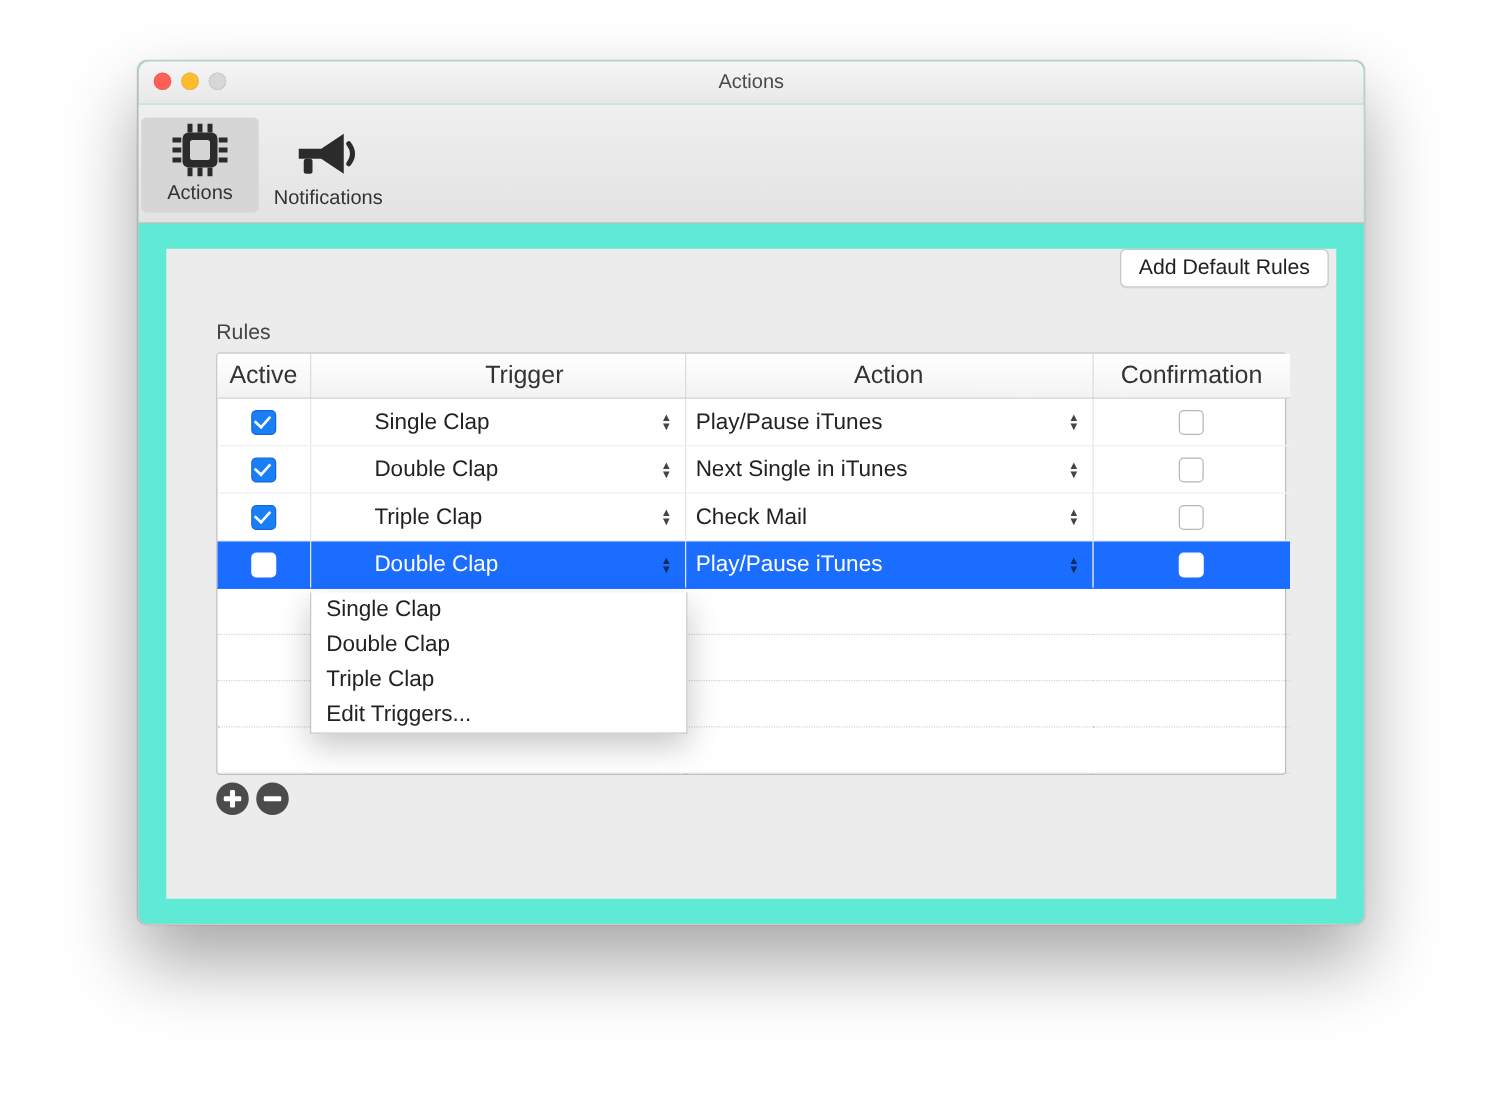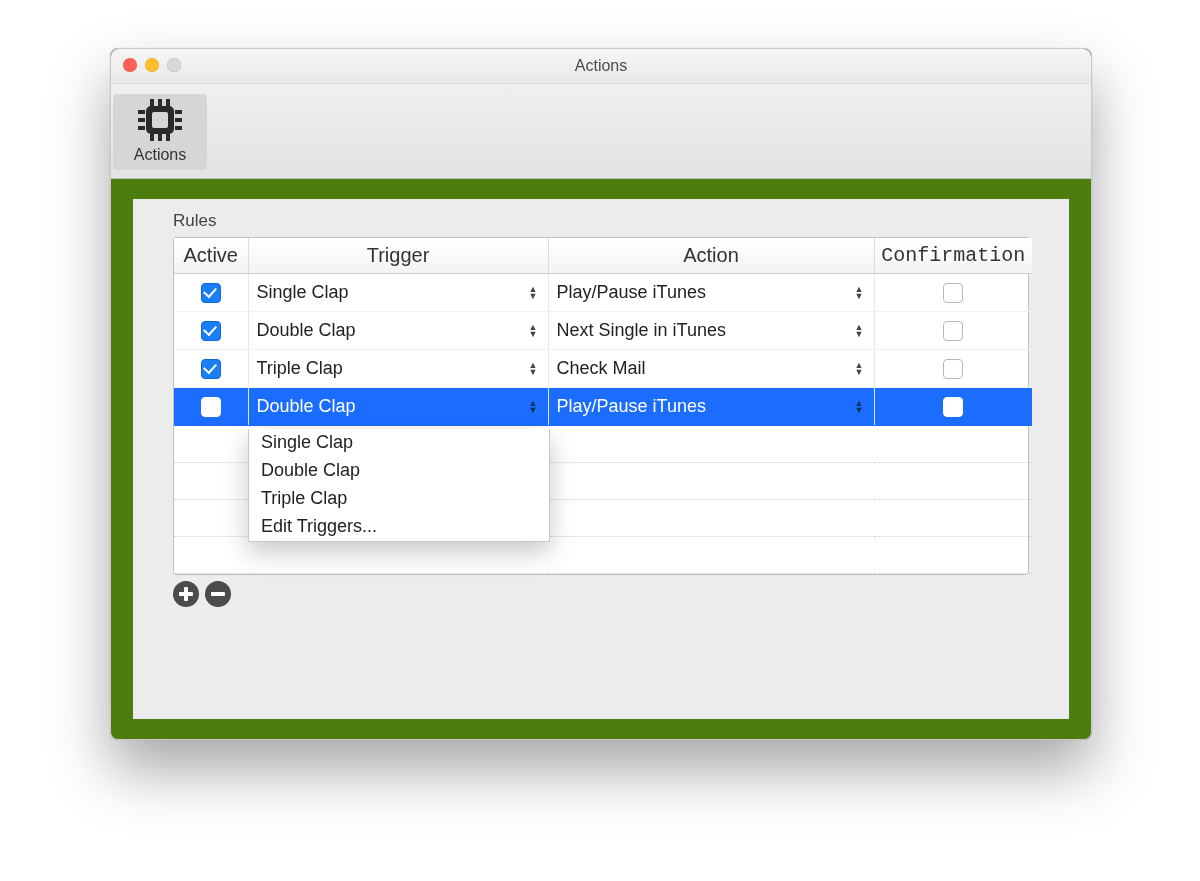--- a/index.html
+++ b/index.html
@@ -15,21 +15,21 @@
     height: 881px;
     position: relative;
   }
   .window {
     position: absolute;
     left: 110px;
     top: 48px;
     width: 980px;
     height: 690px;
     border-radius: 8px;
-    background: #4d7c0f;
+    background: #5eead4;
     box-shadow: 0 30px 60px rgba(0,0,0,0.35), 0 0 1px rgba(0,0,0,0.3);
     overflow: visible;
     border: 1px solid #c9c9c9;
   }
 
   
   .titlebar {
     height: 34px;
     background: linear-gradient(#f6f6f6,#e8e8e8);
     border-bottom: 1px solid #dcdcdc;
@@ -150,23 +150,23 @@
     border-bottom: 1px solid #eef0f1;
     padding: 0;
     height: 37px;
     vertical-align: middle;
   }
   tbody tr.dashed td {
     border-bottom: 1px dotted #d3d3d3;
     height: 36px;
   }
   .col-active { width: 74px; text-align: center; }
-  .col-trigger { width: 300px; }
+  .col-trigger { width: 300px; padding-left: 43px; }
   .col-action  { width: 326px; }
-  .col-confirm { width: 158px; text-align: center; font-family: Liberation Mono, monospace; }
+  .col-confirm { width: 158px; text-align: center; }
 
   tbody td.col-trigger, tbody td.col-action { border-right: 1px solid #e6e6e6; }
   tbody td.col-active { border-right: 1px solid #e6e6e6; }
 
   .cellinner {
     display: flex;
     align-items: center;
     justify-content: space-between;
     padding: 0 10px 0 8px;
     height: 100%;
@@ -293,24 +293,37 @@
               <rect x="2" y="29" width="7" height="4"></rect>
             <rect x="39" y="13" width="7" height="4"></rect>
               <rect x="39" y="21" width="7" height="4"></rect>
               <rect x="39" y="29" width="7" height="4"></rect>
           </svg>
         </div>
         <div>Actions</div>
       </div>
 
 
+      <div class="tool">
+        <div class="iconwrap">
+          <svg width="56" height="46" viewBox="0 0 56 46">
+            <path d="M4 18 L22 18 L40 6 L40 38 L22 26 L4 26 Z"></path>
+            <rect x="8" y="26" width="7" height="12" rx="2"></rect>
+            <path d="M44 14 Q50 22 44 30" stroke="#2b2b2b" stroke-width="4" fill="none" stroke-linecap="round"></path>
+          </svg>
+        </div>
+        <div>Notifications</div>
+      </div>
 
     </div>
 
     <div class="content">
+      <div class="addbtn-wrap">
+        <div class="macbtn">Add Default Rules</div>
+      </div>
 
       <div class="rules-label">Rules</div>
 
       <div class="tablebox">
         <table>
           <colgroup>
             <col class="col-active">
               <col class="col-trigger">
               <col class="col-action">
               <col class="col-confirm">

